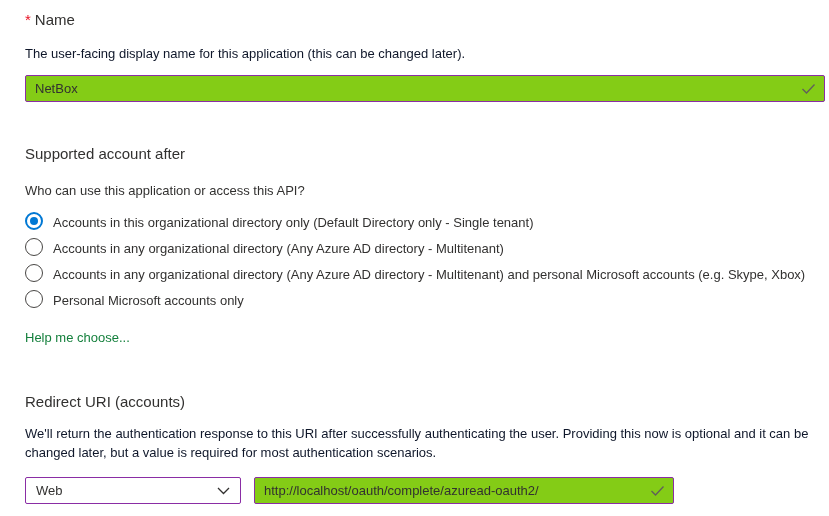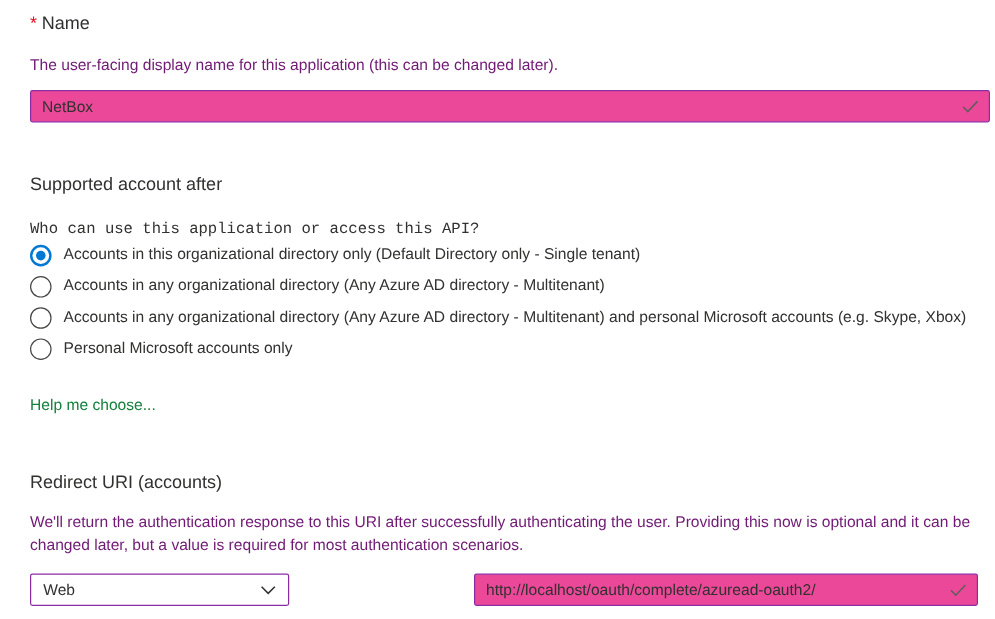--- a/index.html
+++ b/index.html
@@ -11,43 +11,43 @@
   }
   .page { padding: 10px 14px 0 25px; box-sizing: border-box; }
 
   .section-title {
     font-size: 15px; line-height: 20px; font-weight: 400;
     color: #323130; margin: 0;
   }
   .required-star { color: #e81123; margin-right: 4px; }
 
   .field-desc {
-    font-size: 13px; line-height: 19px; color: #701a75;
+    font-size: 13px; line-height: 19px; color: #0f172a;
     margin: 14px 0 0 0; max-width: 800px;
   }
 
   
   .input-wrap { position: relative; width: 800px; margin-top: 12px; }
   .fluent-input {
     box-sizing: border-box; width: 100%; height: 27px;
     border: 1.5px solid #8a2da5; border-radius: 2px;
     padding: 0 30px 0 9px; font-size: 13px; color: #323130;
-    font-family: inherit; outline: none; background: #ec4899;
+    font-family: inherit; outline: none; background: #84cc16;
   }
   .check-icon {
     position: absolute; right: 9px; top: 50%; transform: translateY(-50%);
     display: flex; align-items: center; pointer-events: none;
   }
 
   
   .section-accounts { margin-top: 42px; }
-  .question { font-size: 13px; line-height: 18px; margin: 18px 0 0 0; font-family: Liberation Mono, monospace; }
+  .question { font-size: 13px; line-height: 18px; margin: 18px 0 0 0; }
   .radio-group { margin-top: 4px; }
   .radio-row {
-    display: flex; align-items: flex-start; height: 26px;
+    display: flex; align-items: flex-end; height: 26px;
     font-size: 13px; cursor: pointer;
   }
   .radio-outer {
     box-sizing: border-box; width: 18px; height: 18px; border-radius: 50%;
     border: 1px solid #484644; margin-right: 10px; flex: 0 0 auto;
     display: flex; align-items: center; justify-content: center;
     background: #fff;
   }
   .radio-dot { width: 8px; height: 8px; border-radius: 50%; background: #0078d4; display: none; }
   .radio-row.selected .radio-outer { border: 2px solid #0078d4; }
@@ -56,21 +56,21 @@
 
   .help-link {
     display: inline-block; margin-top: 22px; font-size: 13px;
     color: #15803d; text-decoration: none; cursor: pointer;
   }
 
   
   .section-redirect { margin-top: 46px; }
   .redirect-desc { margin-top: 12px; }
 
-  .uri-row { display: flex; margin-top: 15px; gap: 13px; align-items: center; justify-content: space-between; }
+  .uri-row { display: flex; margin-top: 15px; gap: 13px; align-items: center; }
   .select-box {
     box-sizing: border-box; width: 216px; height: 27px;
     border: 1.5px solid #8a2da5; border-radius: 2px; background: #fff;
     display: flex; align-items: center; justify-content: space-between;
     padding: 0 10px; font-size: 13px; color: #323130; cursor: pointer;
   }
   .uri-wrap { position: relative; width: 420px; margin-top: 0; }
 </style>
 </head>
 <body>

